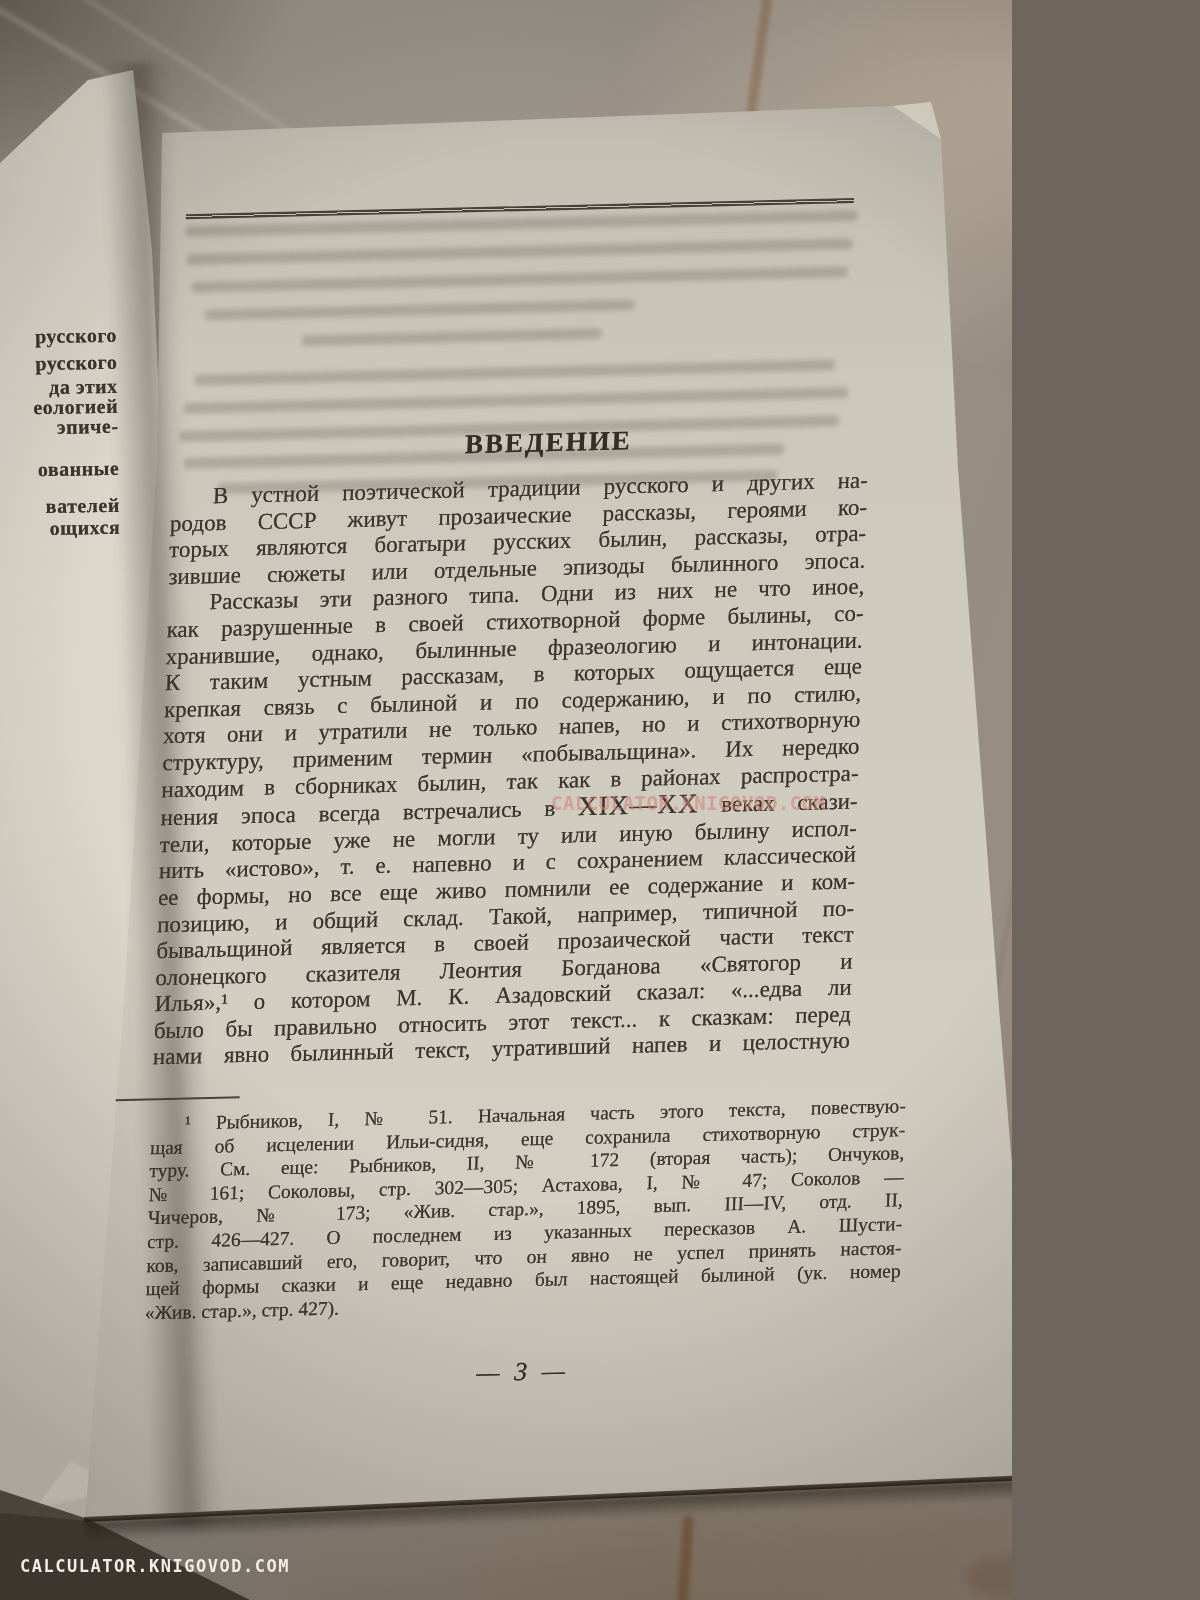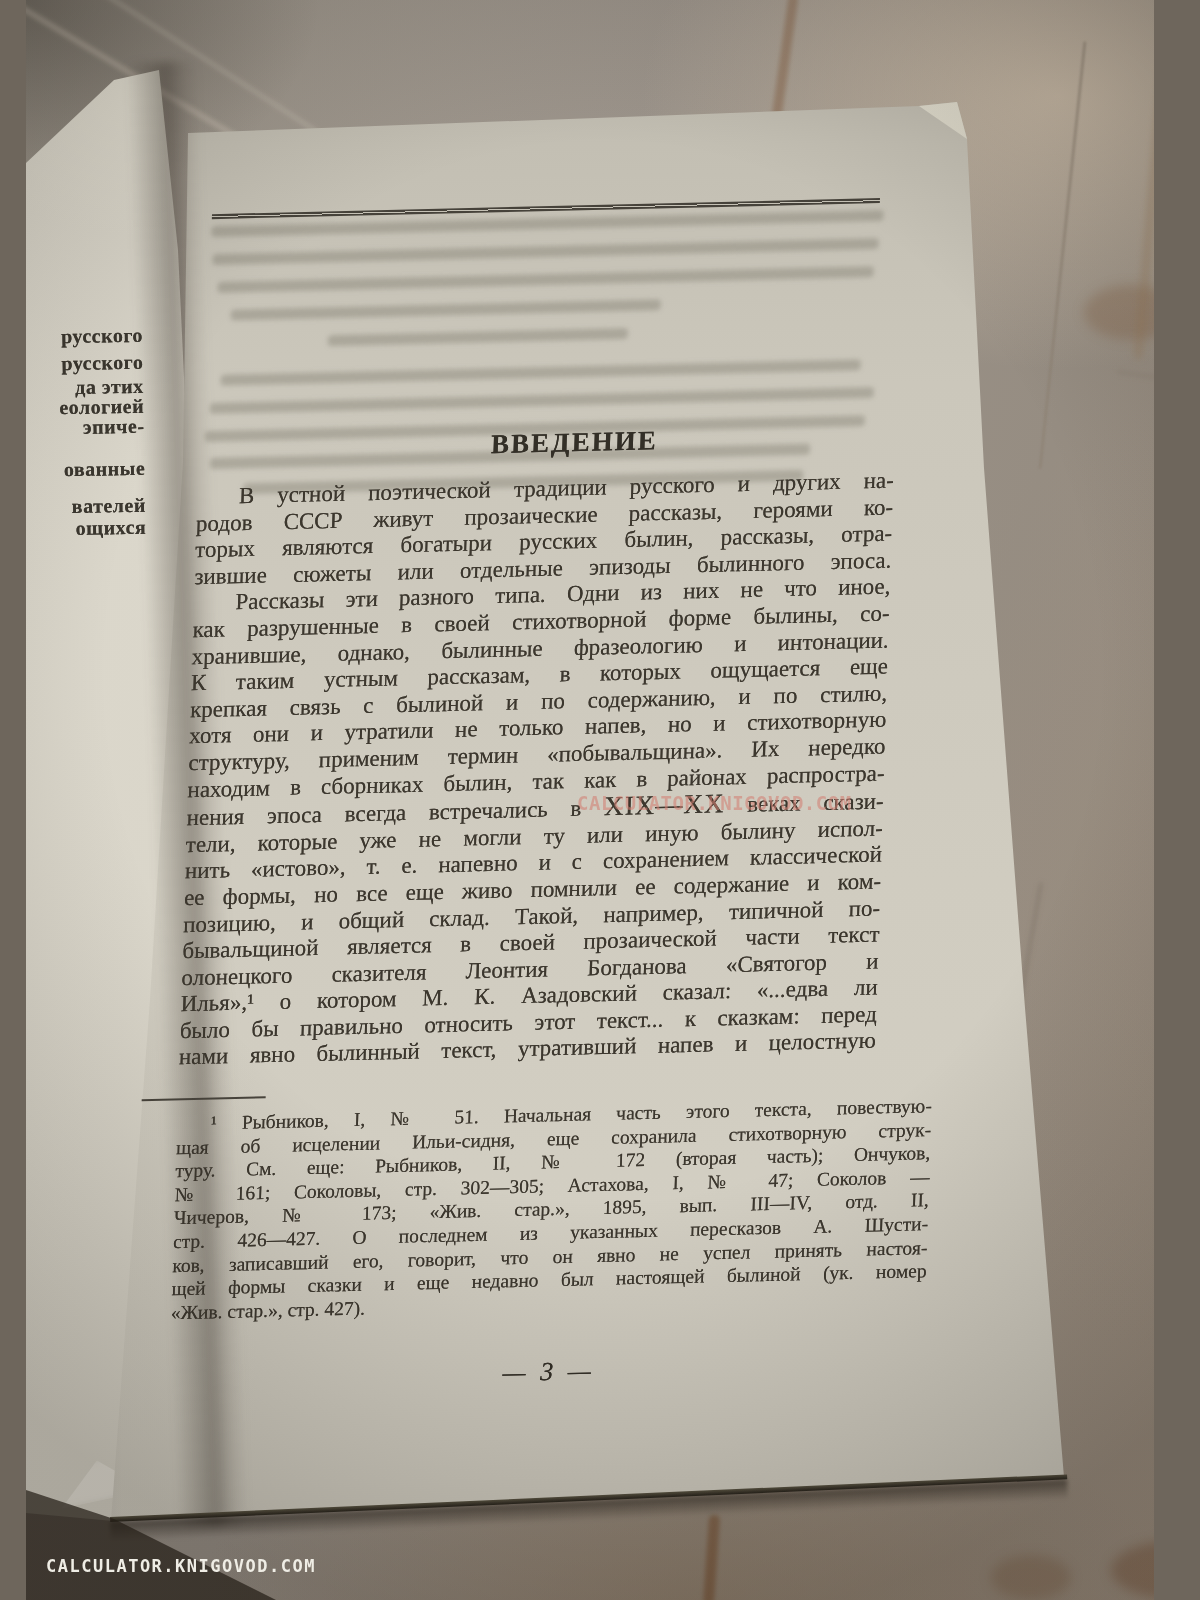--- a/index.html
+++ b/index.html
@@ -1,17 +1,17 @@
 <!DOCTYPE html>
 <html><head>
 <meta charset="utf-8">
 <style>
   html,body{margin:0;padding:0;background:#6e665c;}
-  #scene{position:relative;width:1128px;height:1600px;overflow:hidden;
-         font-family:"Liberation Serif",serif;margin-left:26px;}
+  #scene{position:relative;width:1012px;height:1600px;overflow:hidden;
+         font-family:"Liberation Serif",serif;}
   .layer{position:absolute;left:0;top:0;width:1200px;height:1600px;}
 
   
   #table-bg{
     background:
       radial-gradient(ellipse 420px 300px at 0% 0%, rgba(58,53,46,.45), transparent 70%),
       radial-gradient(ellipse 640px 420px at 86% 6%, rgba(203,188,168,.85), transparent 65%),
       radial-gradient(ellipse 500px 700px at 100% 55%, rgba(150,138,124,.55), transparent 70%),
       radial-gradient(ellipse 700px 300px at 55% 100%, rgba(146,125,102,.6), transparent 70%),
       linear-gradient(108deg,#a19a8f 0%,#9b938a 40%,#968d82 68%,#9f9080 100%);

